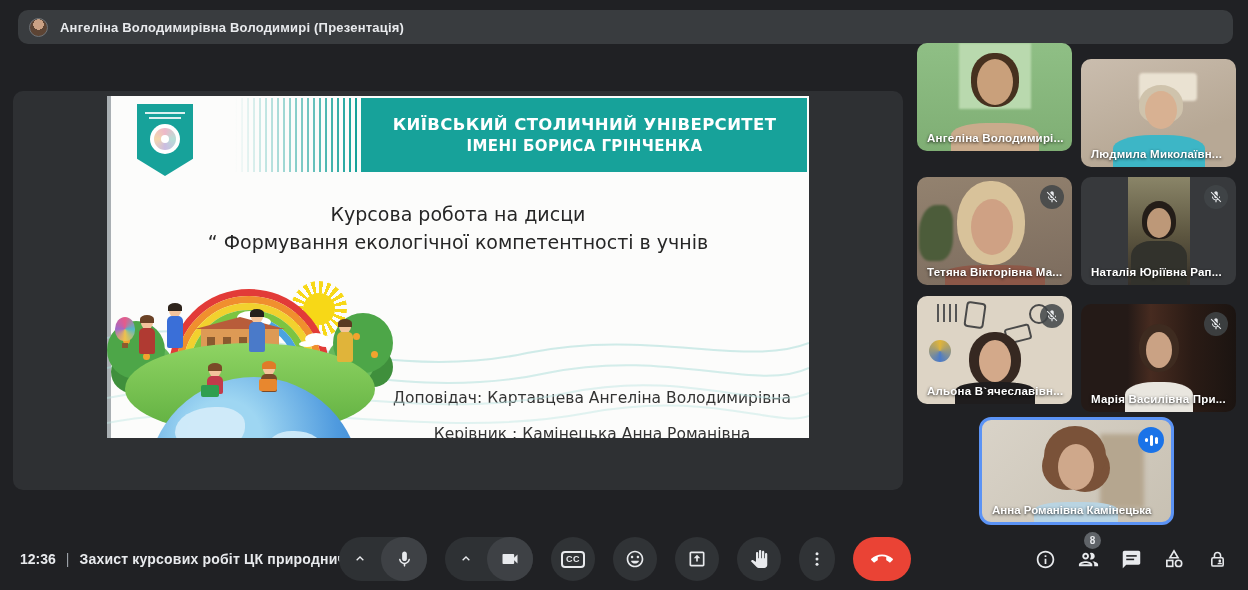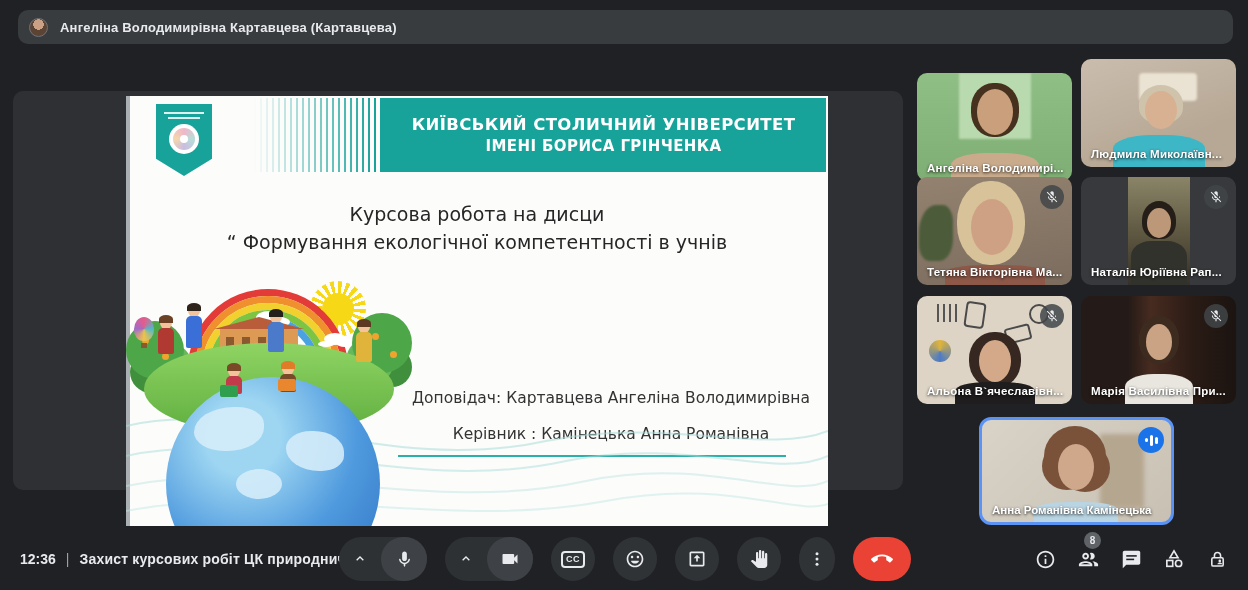--- a/index.html
+++ b/index.html
@@ -12,22 +12,22 @@
             background:#393c3f; border-radius:10px; display:flex; align-items:center;
             gap:12px; padding-left:11px; }
   .topbar .avatar { width:19px; height:19px; border-radius:50%;
             background: radial-gradient(circle at 50% 32%, #caa184 0 36%, #5c4434 37% 100%);
             border:1px solid #6f7377; flex:0 0 auto; }
   .topbar .ptitle { color:#e8eaed; font-size:13px; font-weight:bold; letter-spacing:.2px; }
 
   
   .present-wrap { position:absolute; left:13px; top:91px; width:890px; height:399px;
             background:#2e3033; border-radius:10px; }
-  .slide { position:absolute; left:94px; top:5px; width:702px; height:430px;
-            background:#fcfcfb; overflow:hidden; font-family:"DejaVu Sans", sans-serif;margin-left:19px; }
+  .slide { position:absolute; left:94px; top:5px; width:702px; height:342px;
+            background:#fcfcfb; overflow:hidden; font-family:"DejaVu Sans", sans-serif; }
   .slide-edge { position:absolute; left:0; top:0; width:4px; height:100%; background:#a9afb3; }
 
   .uni-banner { position:absolute; left:255px; top:2px; width:445px; height:74px;
             background:#17a29a; color:#fff; display:flex; flex-direction:column;
             justify-content:center; text-align:center; gap:3px; }
   .uni-banner .l1 { font-size:16.5px; font-weight:bold; letter-spacing:.4px; }
   .uni-banner .l2 { font-size:15px; font-weight:bold; letter-spacing:.4px; }
   .stripes { position:absolute; left:128px; top:2px; width:127px; height:74px;
             background: repeating-linear-gradient(90deg, #17a29a 0 2px, rgba(255,255,255,0) 2px 6px); }
   .stripes-fade { position:absolute; left:128px; top:2px; width:127px; height:74px;
@@ -118,21 +118,21 @@
 
   
   .tile { position:absolute; width:155px; height:108px; border-radius:10px; overflow:hidden;
           background:#3c4043; }
   .tile .pname { position:absolute; left:10px; bottom:7px; color:#fff; font-size:11.5px;
           font-weight:bold; letter-spacing:.2px; text-shadow:0 1px 3px rgba(0,0,0,.85); white-space:nowrap; z-index:5; }
   .tile .mutebadge { position:absolute; top:8px; right:8px; width:24px; height:24px; border-radius:50%;
           background:rgba(65,69,72,.85); display:flex; align-items:center; justify-content:center; z-index:5; }
   .tile .part { position:absolute; }
 
-  .t1 { left:917px; top:73px; background:linear-gradient(180deg,#8fbf85,#7fae74);padding-left:10px; }
+  .t1 { left:917px; top:43px; background:linear-gradient(180deg,#8fbf85,#7fae74);padding-left:10px; }
   .t1 .window { left:42px; top:0; width:72px; height:66px; background:#b9d9ae; filter:blur(1px); }
   .t1 .hair { left:54px; top:10px; width:48px; height:54px; border-radius:46%; background:#46311f; }
   .t1 .face { left:60px; top:16px; width:36px; height:46px; border-radius:50%; background:#c9a07b; }
   .t1 .torso { left:34px; top:80px; width:88px; height:30px; border-radius:40% 40% 0 0; background:#c9ab8c; }
 
   .t2 { left:1081px; top:59px; background:linear-gradient(160deg,#cabdae,#b7a895 70%); }
   .t2 .lamp { left:58px; top:14px; width:58px; height:28px; background:#eae2d2; border-radius:4px; filter:blur(1px); }
   .t2 .hair { left:58px; top:26px; width:44px; height:38px; border-radius:50% 50% 40% 40%; background:#cfc3ac; }
   .t2 .face { left:64px; top:32px; width:32px; height:38px; border-radius:50%; background:#d8b192; }
   .t2 .torso { left:32px; top:76px; width:92px; height:32px; border-radius:42% 42% 0 0; background:#3db6c6; }
@@ -155,21 +155,21 @@
   .t5 .d2 { left:112px; top:8px; width:20px; height:20px; border-radius:50%; }
   .t5 .d3 { left:12px; top:44px; width:22px; height:22px; border-radius:50%;
             background:conic-gradient(#e0b43a, #4a7ac9, #e0b43a); border:none; }
   .t5 .d4 { left:88px; top:30px; width:26px; height:16px; border-radius:3px; transform:rotate(-14deg); }
   .t5 .d5 { left:20px; top:8px; width:22px; height:18px; border:none;
             background:repeating-linear-gradient(90deg,#555 0 2px,rgba(0,0,0,0) 2px 6px); }
   .t5 .hair { left:52px; top:36px; width:52px; height:56px; border-radius:48%; background:#362821; }
   .t5 .face { left:62px; top:44px; width:32px; height:42px; border-radius:50%; background:#d3a98a; }
   .t5 .torso { left:38px; top:86px; width:80px; height:22px; border-radius:40% 40% 0 0; background:#1f1d1e; }
 
-  .t6 { left:1081px; top:296px; background:linear-gradient(90deg,#241a17 0%,#241a17 30%,#472b20 45%,#2a1b15 72%,#1b1411 100%); }
+  .t6 { left:1081px; top:304px; background:linear-gradient(90deg,#241a17 0%,#241a17 30%,#472b20 45%,#2a1b15 72%,#1b1411 100%); }
   .t6 .hair { left:58px; top:20px; width:40px; height:48px; border-radius:48%; background:#3e2b20; }
   .t6 .face { left:65px; top:28px; width:26px; height:36px; border-radius:50%; background:#caa284; }
   .t6 .torso { left:44px; top:78px; width:68px; height:30px; border-radius:42% 42% 0 0; background:#e9e6df; }
 
   .speaker-tile { position:absolute; left:979px; top:417px; width:195px; height:108px;
           border-radius:12px; border:3px solid #5b93f5; overflow:hidden;
           background:linear-gradient(135deg,#d9d3c8,#c8c1b3); }
   .speaker-tile .door { position:absolute; left:118px; top:14px; width:44px; height:74px;
           background:#b5a68f; filter:blur(2px); }
   .speaker-tile .hair { position:absolute; left:62px; top:6px; width:62px; height:60px; border-radius:50%;
@@ -214,21 +214,21 @@
           display:flex; align-items:center; justify-content:center; padding:0 3px; }
   svg { display:block; }
 </style>
 </head>
 <body>
 
 <div class="stage">
 
   <div class="topbar">
     <div class="avatar"></div>
-    <div class="ptitle">Ангеліна Володимирівна Картавцева (Картавцева)</div>
+    <div class="ptitle">Ангеліна Володимирівна Володимирі (Презентація)</div>
   </div>
 
   <div class="present-wrap">
     <div class="slide">
       <div class="slide-edge"></div>
 
       <div class="stripes"></div>
       <div class="stripes-fade"></div>
       <div class="uni-banner">
         <div class="l1">КИЇВСЬКИЙ СТОЛИЧНИЙ УНІВЕРСИТЕТ</div>

